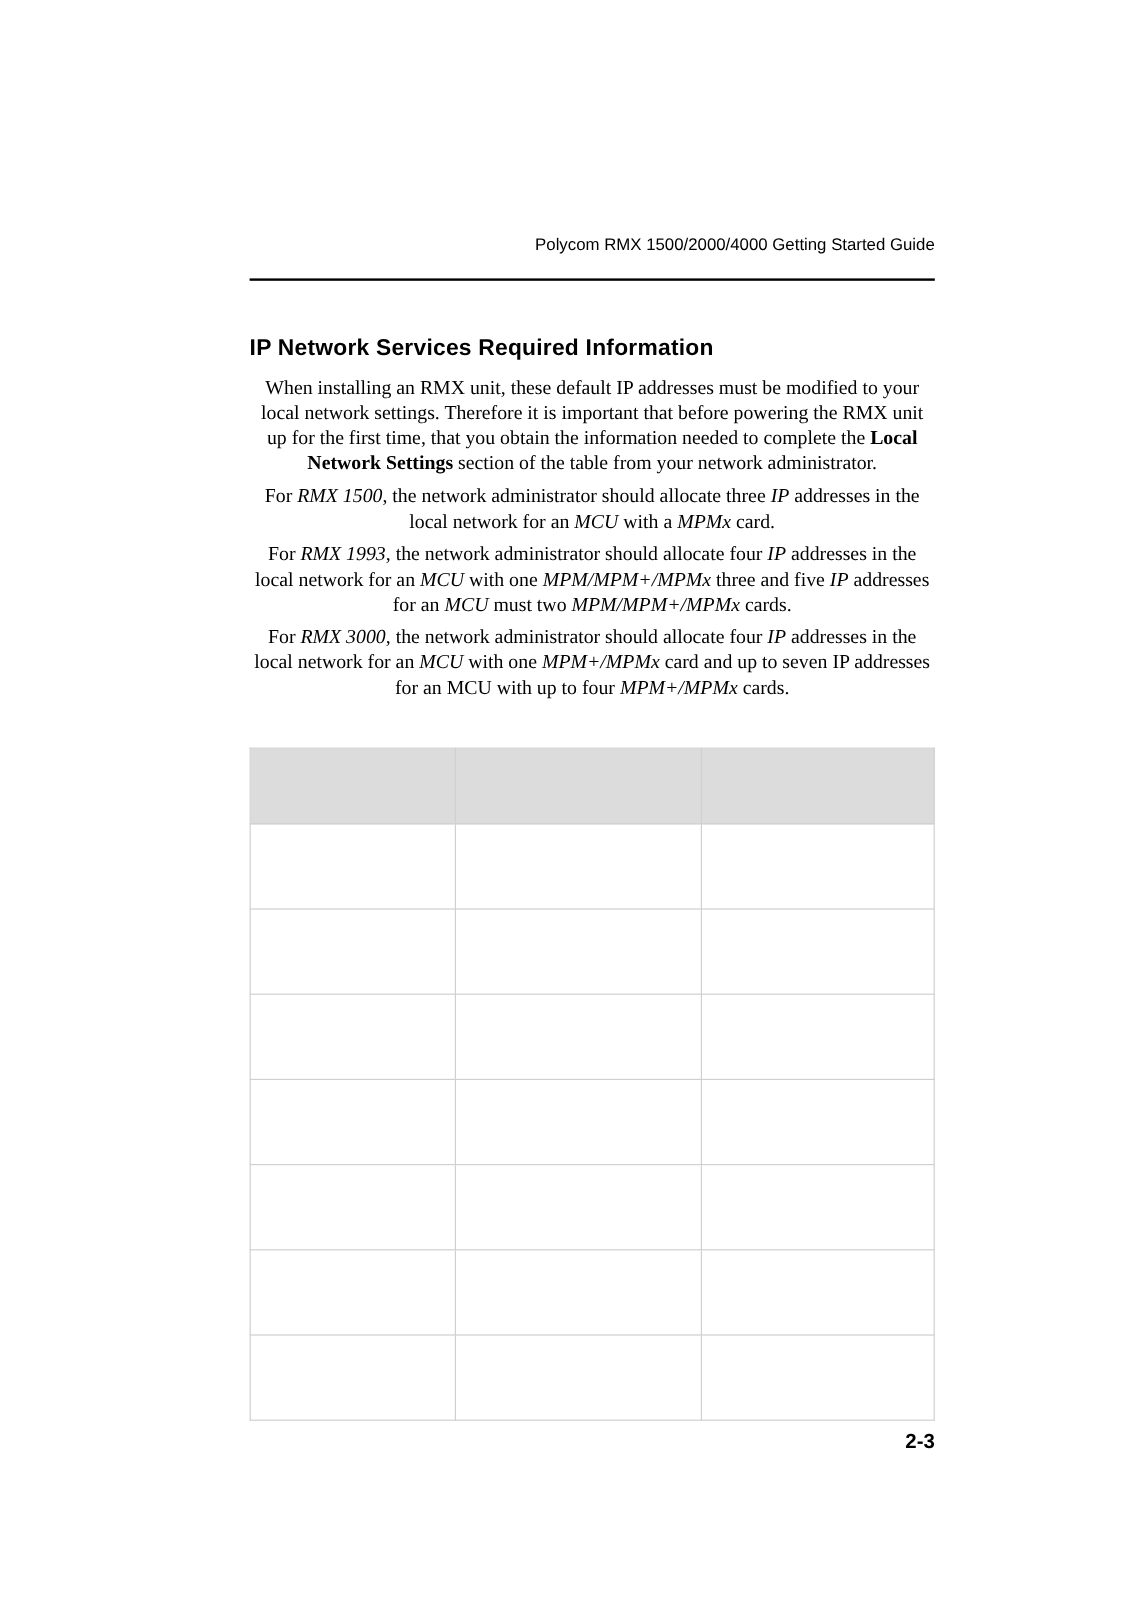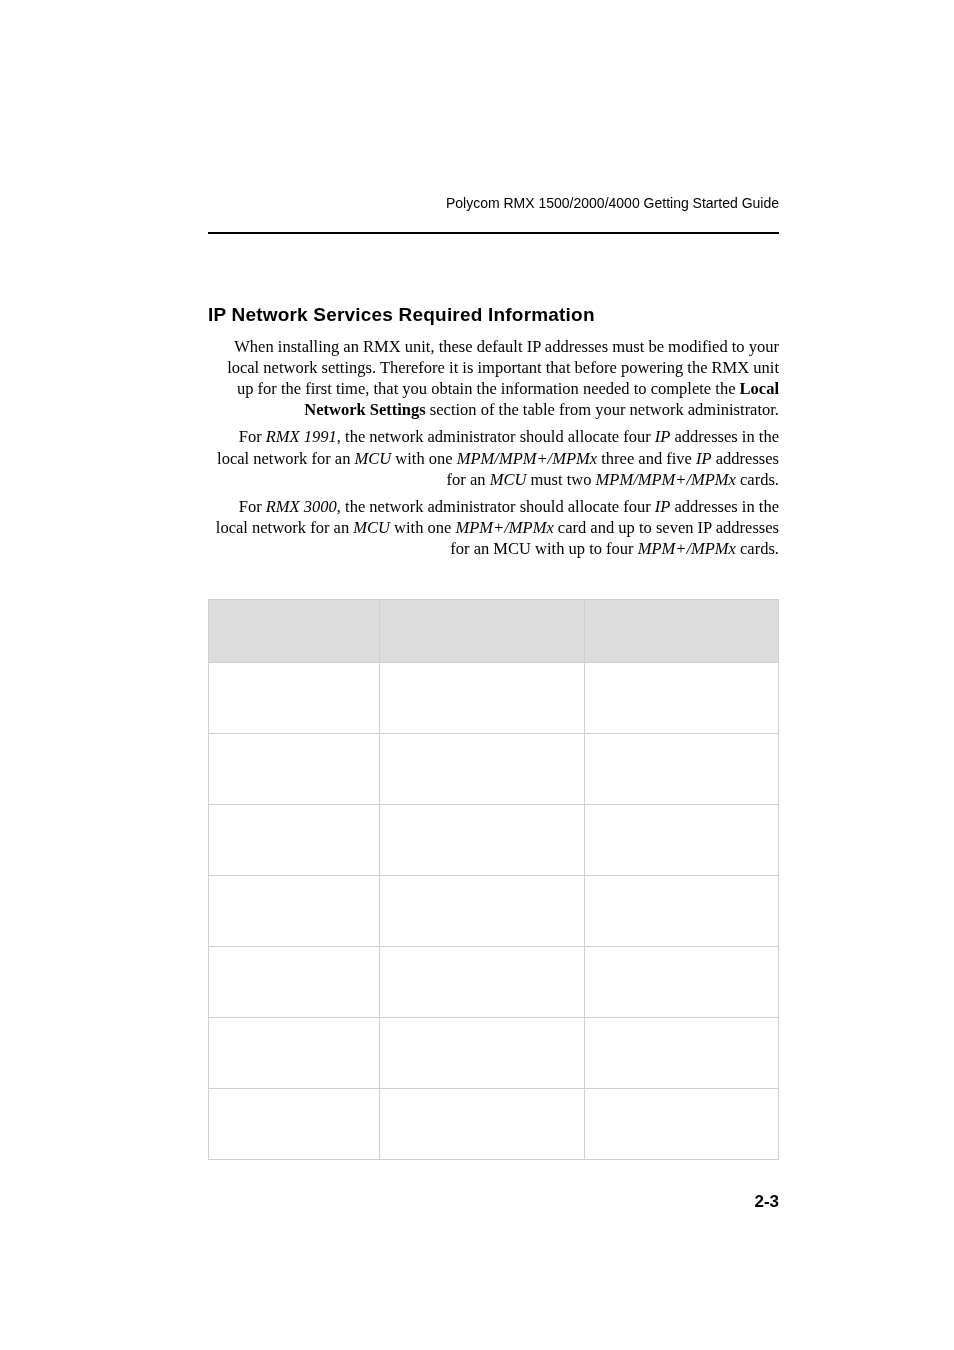--- a/index.html
+++ b/index.html
@@ -32,35 +32,34 @@
     left: 208px;
     right: 175px;
     height: 0;
     border-top: 2px solid #000;
   }
   .content {
     position: absolute;
     top: 280px;
     left: 208px;
     right: 175px;
-    margin-top: 24px;
   }
   .section-heading {
     font-family: Arial, Helvetica, sans-serif;
     font-weight: 900;
     font-size: 19px;
     margin: 0 0 10px 0;
     letter-spacing: 0.2px;
   }
   .body-text p {
     font-family: Georgia, "Times New Roman", serif;
     font-size: 16.5px;
     line-height: 1.28;
     margin: 0 0 6px 0;
-    text-align: right;
+    text-align: center;
   }
   .body-text em { font-style: italic; }
   .body-text strong { font-weight: bold; }
   .table-wrap {
     margin-top: 40px;
   }
   table.local-net {
     width: 100%;
     border-collapse: collapse;
     table-layout: fixed;
@@ -100,23 +99,26 @@
 
   <div class="content">
 
     <h2 class="section-heading">IP Network Services Required Information</h2>
 
     <div class="body-text">
       <p>
         <span>When installing an RMX unit, these default IP addresses must be modified to your local network settings. Therefore it is important that before powering the RMX unit up for the first time, that you obtain the information needed to complete the </span><strong>Local Network Settings</strong><span> section of the table from your network administrator.</span>
       </p>
 
+      <p>
+        <span>For </span><em>RMX 1500</em><span>, the network administrator should allocate three </span><em>IP</em><span> addresses in the local network for an </span><em>MCU</em><span> with a </span><em>MPMx</em><span> card.</span>
+      </p>
 
       <p>
-        <span>For </span><em>RMX 1991</em><span>, the network administrator should allocate four </span><em>IP</em><span> addresses in the local network for an </span><em>MCU</em><span> with one </span><em>MPM/MPM+/MPMx</em><span> three and five </span><em>IP</em><span> addresses for an </span><em>MCU</em><span> must two </span><em>MPM/MPM+/MPMx</em><span> cards.</span>
+        <span>For </span><em>RMX 1993</em><span>, the network administrator should allocate four </span><em>IP</em><span> addresses in the local network for an </span><em>MCU</em><span> with one </span><em>MPM/MPM+/MPMx</em><span> three and five </span><em>IP</em><span> addresses for an </span><em>MCU</em><span> must two </span><em>MPM/MPM+/MPMx</em><span> cards.</span>
       </p>
 
       <p>
         <span>For </span><em>RMX 3000</em><span>, the network administrator should allocate four </span><em>IP</em><span> addresses in the local network for an </span><em>MCU</em><span> with one </span><em>MPM+/MPMx</em><span> card and up to seven IP addresses for an MCU with up to four </span><em>MPM+/MPMx</em><span> cards.</span>
       </p>
     </div>
 
     <div class="table-wrap">
       <table class="local-net">
         <colgroup>

